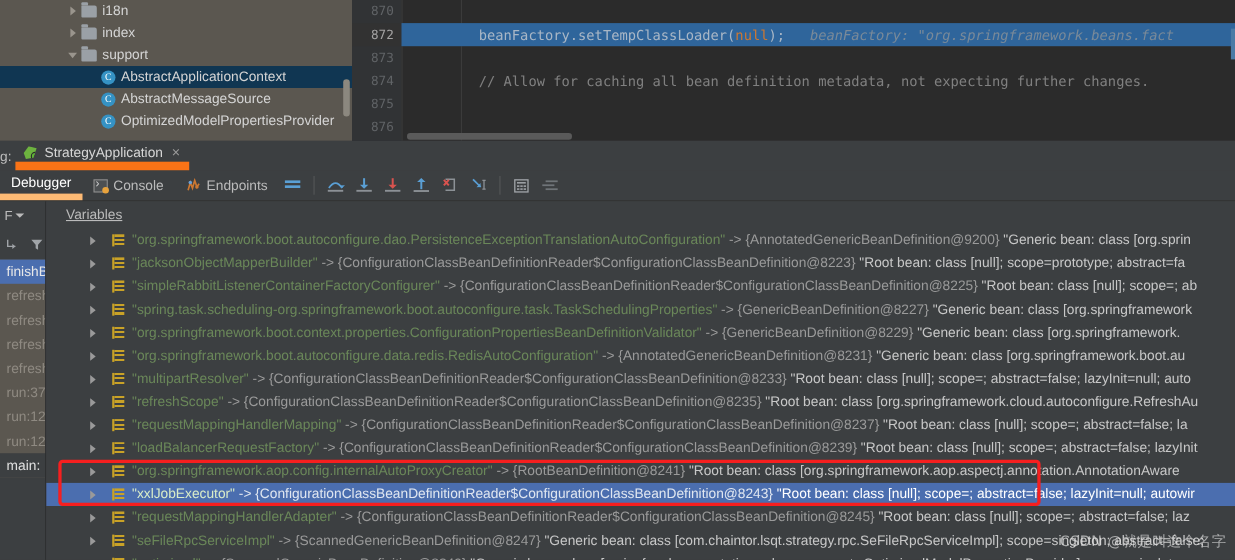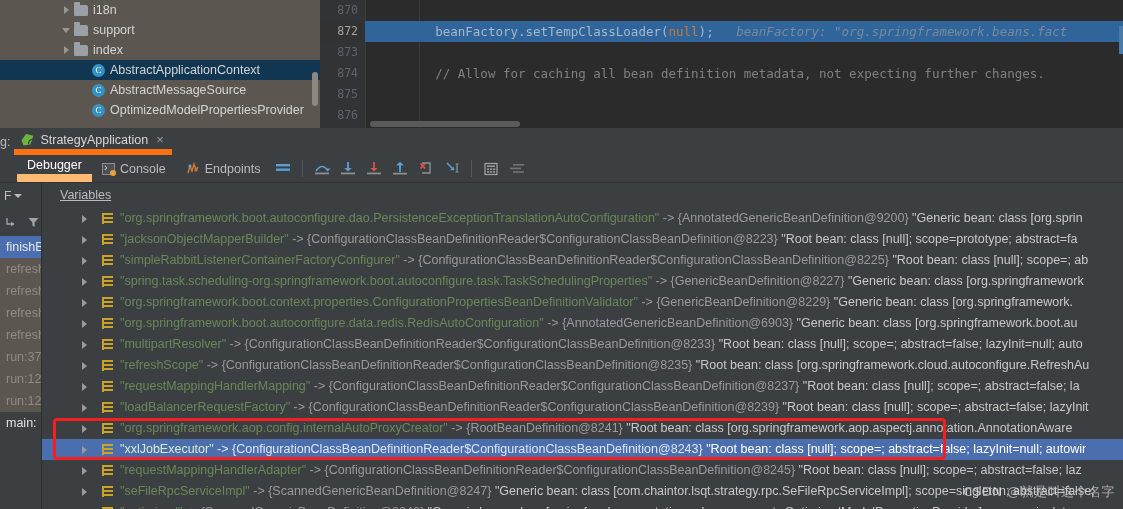--- a/index.html
+++ b/index.html
@@ -77,21 +77,21 @@
 
   
   .tabbar {
     position: absolute; left: 0; top: 128px; width: 1123px; height: 27px;
     background: #3c3f41; display: flex; align-items: flex-end;
     border-bottom: 0;
   }
   .tab-prefix { color: #bbbbbb; font-size: 12.5px; padding: 0 4px 6px 0; }
   .run-tab {
     display: flex; align-items: center; height: 25px; padding: 0 8px 0 6px;
-    border-bottom: 6px solid #f97316; color: #d6d6d6; font-size: 12.5px; gap: 6px;
+    border-bottom: 8px solid #f97316; color: #d6d6d6; font-size: 12.5px; gap: 6px;
   }
   .spring-ic {
     width: 14px; height: 13px; background: #6db33f; flex: none;
     clip-path: polygon(8% 55%, 40% 8%, 92% 22%, 70% 88%, 22% 96%);
     position: relative;
   }
   .spring-ic:after {
     content: ""; position: absolute; right: -2px; bottom: -1px;
     width: 6px; height: 6px; border-radius: 50%; background: #5fb336; border: 1px solid #2b2b2b;
   }
@@ -99,21 +99,21 @@
 
   .toolbar2 {
     position: absolute; left: 0; top: 155px; width: 1123px; height: 28px;
     background: #3c3f41; display: flex; align-items: center; gap: 0;
     border-bottom: 1px solid #323232;
   }
   .tb-item {
     display: flex; align-items: center; gap: 5px; height: 27px; padding: 0 10px;
     color: #bbbbbb; font-size: 12.5px;
   }
-  .tb-item.active { border-bottom: 8px solid #fdba74; color: #ffffff; margin-left: 17px; }
+  .tb-item.active { border-bottom: 6px solid #fdba74; color: #ffffff; }
   .console-ic {
     width: 13px; height: 12px; background: #4d5052; border: 1px solid #8d8d8d; position: relative; flex: none;
   }
   .console-ic:after { content: "›"; position: absolute; left: 1px; top: -3px; color: #cfcfcf; font-size: 11px; }
   .console-ic:before {
     content:""; position:absolute; right:-2px; bottom:-2px; width:6px; height:6px;
     border-radius:50%; background:#e8a33d;
   }
   .endpoint-ic { width: 14px; height: 13px; position: relative; flex: none; }
   .sep { width: 1px; height: 17px; background: #555759; margin: 0 6px; }
@@ -199,31 +199,31 @@
       <div id="tree-rows">
           <div class="tree-row" style="padding-left: 58px;">
             <span class="tw">
               <span class="arrow-r"></span>
             </span>
             <span class="folder-ic"></span>
             <span class="tree-label">i18n</span>
           </div>
           <div class="tree-row" style="padding-left: 58px;">
             <span class="tw">
+              <span class="arrow-r"></span>
+            </span>
+            <span class="folder-ic"></span>
+            <span class="tree-label">index</span>
+          </div>
+          <div class="tree-row" style="padding-left: 58px;">
+            <span class="tw">
               <span class="arrow-d"></span>
             </span>
             <span class="folder-ic"></span>
             <span class="tree-label">support</span>
-          </div>
-          <div class="tree-row" style="padding-left: 58px;">
-            <span class="tw">
-              <span class="arrow-r"></span>
-            </span>
-            <span class="folder-ic"></span>
-            <span class="tree-label">index</span>
           </div>
           <div class="tree-row sel" style="padding-left: 76px;">
             <span class="tw"></span>
             <span class="class-ic">C</span>
             <span class="tree-label">AbstractApplicationContext</span>
           </div>
           <div class="tree-row" style="padding-left: 76px;">
             <span class="tw"></span>
             <span class="class-ic">C</span>
             <span class="tree-label">AbstractMessageSource</span>
@@ -442,21 +442,21 @@
             <span class="var-txt"><span class="vname">"spring.task.scheduling-org.springframework.boot.autoconfigure.task.TaskSchedulingProperties"</span><span class="varrow-t"> -&gt; </span><span class="vref">{GenericBeanDefinition@8227}</span> <span class="vval">"Generic bean: class [org.springframework</span></span>
           </div>
           <div class="var-row">
             <span class="var-arrow"></span>
             <span class="var-ic"></span>
             <span class="var-txt"><span class="vname">"org.springframework.boot.context.properties.ConfigurationPropertiesBeanDefinitionValidator"</span><span class="varrow-t"> -&gt; </span><span class="vref">{GenericBeanDefinition@8229}</span> <span class="vval">"Generic bean: class [org.springframework.</span></span>
           </div>
           <div class="var-row">
             <span class="var-arrow"></span>
             <span class="var-ic"></span>
-            <span class="var-txt"><span class="vname">"org.springframework.boot.autoconfigure.data.redis.RedisAutoConfiguration"</span><span class="varrow-t"> -&gt; </span><span class="vref">{AnnotatedGenericBeanDefinition@6903}</span> <span class="vval">"Generic bean: class [org.springframework.boot.au</span></span>
+            <span class="var-txt"><span class="vname">"org.springframework.boot.autoconfigure.data.redis.RedisAutoConfiguration"</span><span class="varrow-t"> -&gt; </span><span class="vref">{AnnotatedGenericBeanDefinition@8231}</span> <span class="vval">"Generic bean: class [org.springframework.boot.au</span></span>
           </div>
           <div class="var-row">
             <span class="var-arrow"></span>
             <span class="var-ic"></span>
             <span class="var-txt"><span class="vname">"multipartResolver"</span><span class="varrow-t"> -&gt; </span><span class="vref">{ConfigurationClassBeanDefinitionReader$ConfigurationClassBeanDefinition@8233}</span> <span class="vval">"Root bean: class [null]; scope=; abstract=false; lazyInit=null; auto</span></span>
           </div>
           <div class="var-row">
             <span class="var-arrow"></span>
             <span class="var-ic"></span>
             <span class="var-txt"><span class="vname">"refreshScope"</span><span class="varrow-t"> -&gt; </span><span class="vref">{ConfigurationClassBeanDefinitionReader$ConfigurationClassBeanDefinition@8235}</span> <span class="vval">"Root bean: class [org.springframework.cloud.autoconfigure.RefreshAu</span></span>

